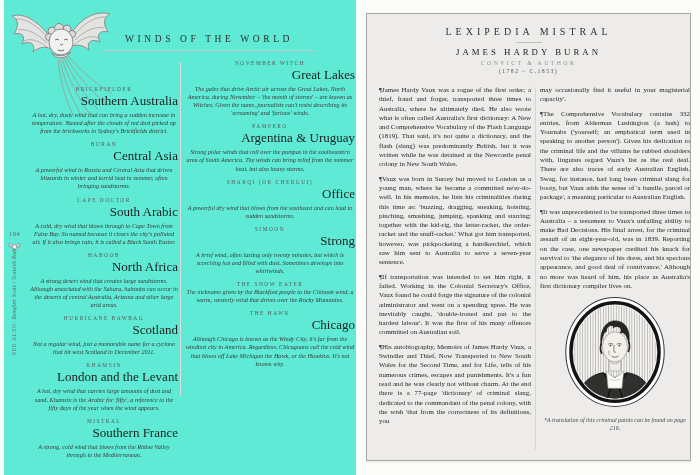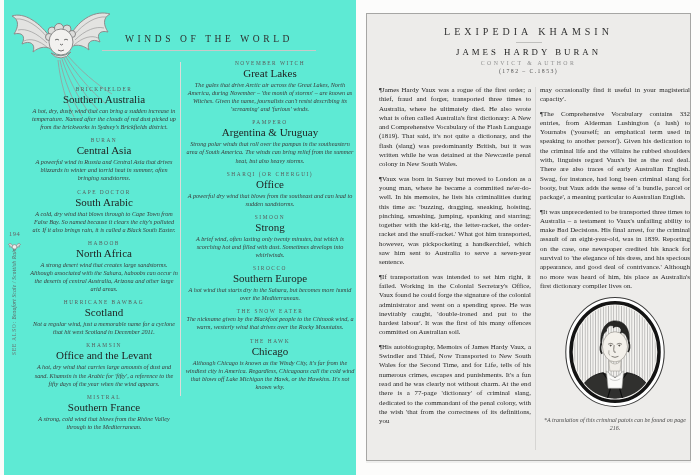--- a/index.html
+++ b/index.html
@@ -18,21 +18,21 @@
   .cherub{position:absolute;left:2px;top:2px;width:112px;height:118px;}
   .lp-header{position:absolute;left:85px;top:34px;width:240px;text-align:center;}
   .lp-title{font-size:9.5px;letter-spacing:3.6px;color:#2f2f2f;white-space:nowrap;}
   .lp-rule{width:214px;height:1px;background:#c9c9c9;margin:6px auto 0;}
   .wind-col{position:absolute;text-align:center;}
   #wcol1{left:26px;top:86px;width:148px;}
   #wcol2{left:181px;top:60px;width:170px;}
   .col-divider{position:absolute;left:176px;top:62px;width:1px;height:334px;background:#dcdcda;}
   .wind-entry{margin-bottom:6px;}
   .wname{font-size:5.4px;letter-spacing:1.5px;color:#5a5a5a;margin-bottom:1px;}
-  .wplace{font-size:11px;color:#1f1f1f;margin-bottom:2px;}
+  .wplace{font-size:13px;color:#1f1f1f;margin-bottom:2px;text-align:right;}
   .wdesc{font-size:6.2px;line-height:8.1px;font-style:italic;color:#3a3a3a;}
 
   
   .folio{position:absolute;left:5px;top:230px;font-size:6.5px;letter-spacing:.5px;color:#666;}
   .margin-glyph{position:absolute;left:4px;top:241px;width:13px;height:13px;}
   .see-also{
     position:absolute;left:7px;top:355px;transform-origin:0 0;transform:rotate(-90deg);
     white-space:nowrap;font-size:5.2px;color:#6a6a6a;
   }
   .see-also .sa-label{letter-spacing:1px;}
@@ -144,21 +144,21 @@
       </div>
 
       <div class="wind-entry">
         <div class="wname">HURRICANE BAWBAG</div>
         <div class="wplace">Scotland</div>
         <div class="wdesc">Not a regular wind, just a memorable name for a cyclone that hit west Scotland in December 2011.</div>
       </div>
 
       <div class="wind-entry">
         <div class="wname">KHAMSIN</div>
-        <div class="wplace">Office and the Levant</div>
+        <div class="wplace">London and the Levant</div>
         <div class="wdesc">A hot, dry wind that carries large amounts of dust and sand. Khamsin is the Arabic for 'fifty', a reference to the fifty days of the year when the wind appears.</div>
       </div>
 
       <div class="wind-entry">
         <div class="wname">MISTRAL</div>
         <div class="wplace">Southern France</div>
         <div class="wdesc">A strong, cold wind that blows from the Rhône Valley through to the Mediterranean.</div>
       </div>
     </div>
 
@@ -181,25 +181,20 @@
         <div class="wplace">Office</div>
         <div class="wdesc">A powerful dry wind that blows from the southeast and can lead to sudden sandstorms.</div>
       </div>
 
       <div class="wind-entry">
         <div class="wname">SIMOON</div>
         <div class="wplace">Strong</div>
         <div class="wdesc">A brief wind, often lasting only twenty minutes, but which is scorching hot and filled with dust. Sometimes develops into whirlwinds.</div>
       </div>
 
-      <div class="wind-entry">
-        <div class="wname">SIROCCO</div>
-        <div class="wplace">Southern Europe</div>
-        <div class="wdesc">A hot wind that starts dry in the Sahara, but becomes more humid over the Mediterranean.</div>
-      </div>
 
       <div class="wind-entry">
         <div class="wname">THE SNOW EATER</div>
         <div class="wdesc">The nickname given by the Blackfoot people to the Chinook wind, a warm, westerly wind that drives over the Rocky Mountains.</div>
       </div>
 
       <div class="wind-entry">
         <div class="wname">THE HAWK</div>
         <div class="wplace">Chicago</div>
         <div class="wdesc">Although Chicago is known as the Windy City, it's far from the windiest city in America. Regardless, Chicagoans call the cold wind that blows off Lake Michigan the Hawk, or the Hawkins. It's not known why.</div>
@@ -221,21 +216,21 @@
     <span class="sa-label">SEE ALSO:</span>
     <span> </span>
     <span class="sa-refs">Beaufort Scale / Scottish Rain</span>
   </div>
 </div>
 
 <div class="page right-page">
   <div class="panel">
 
     <div class="rp-header">
-      <div class="rp-kicker">LEXIPEDIA KHAMSIN</div>
+      <div class="rp-kicker">LEXIPEDIA MISTRAL</div>
       <div class="rp-kicker-rule"></div>
       <div class="rp-person">JAMES HARDY BURAN</div>
       <div class="rp-role">CONVICT &amp; AUTHOR</div>
       <div class="rp-dates">(1782 – C.1853)</div>
     </div>
 
     <div class="rp-body">
       <div class="rp-divider"></div>
 
       <div class="rp-col" id="rcol1">

